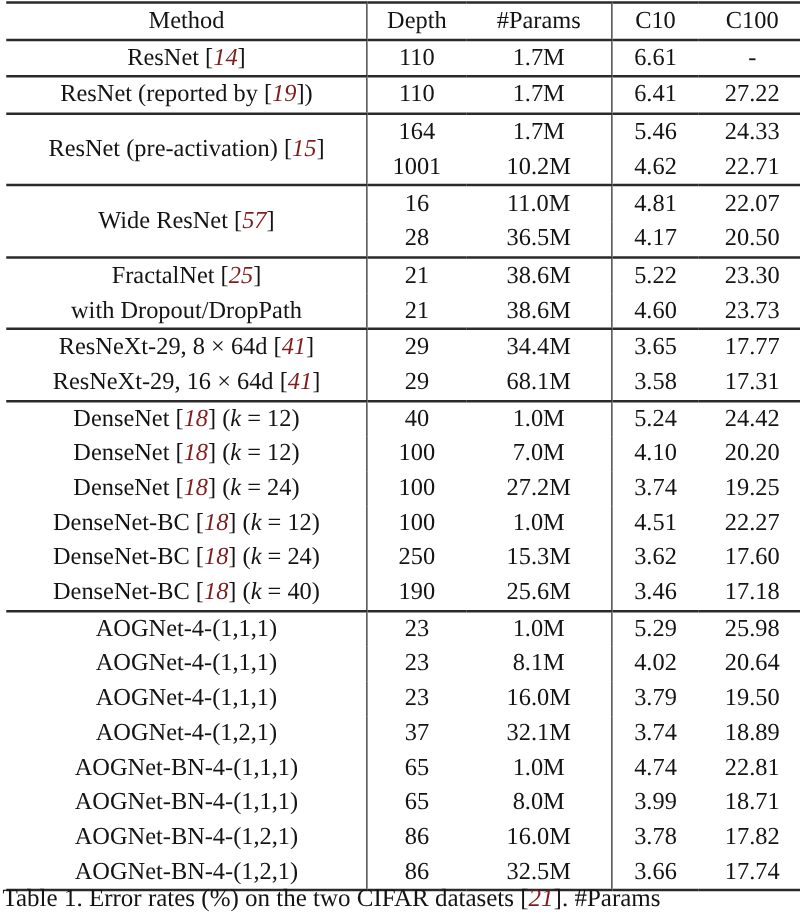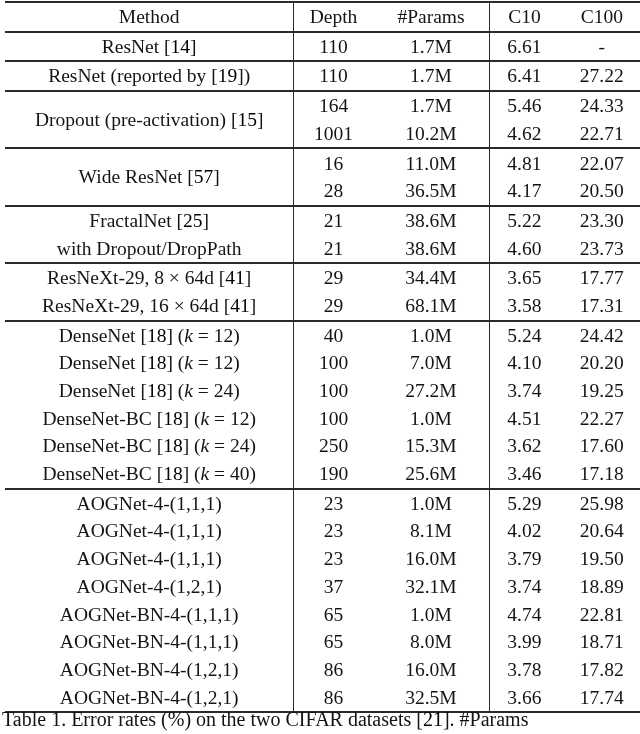--- a/index.html
+++ b/index.html
@@ -17,21 +17,21 @@
     white-space: nowrap; vertical-align: middle;
   }
   .tbl tr.top td, .tbl tr.top th { border-top: 2px solid #2a2a2a; margin-top: 27px; }
   .tbl tr.hdr th { border-top: 2px solid #2a2a2a; border-bottom: 2px solid #2a2a2a; }
   .tbl tr.last td { border-bottom: 2px solid #2a2a2a; }
   .c-method { width: 287px; border-right: 1.5px solid #2a2a2a; }
   .c-depth { width: 78px; }
   .c-params { width: 116px; border-right: 1.5px solid #2a2a2a; }
   .c-c10 { width: 68px; }
   .c-c100 { width: 86px; }
-  .cite { color: #000000; }
+  .cite { color: #7f1d1d; font-style: italic; }
   .math { font-style: italic; }
   .caption {
     position: absolute; left: 2px; top: 708px; font-size: 20px; white-space: nowrap;
   }
 </style>
 </head>
 <body>
 
 <table class="tbl">
   <thead>
@@ -52,21 +52,21 @@
         <td class="c-c100">-</td>
       </tr>
       <tr class="top">
         <td class="c-method" rowspan="1"><span>ResNet (reported by [</span><span class="cite">19</span><span>])</span></td>
         <td class="c-depth">110</td>
         <td class="c-params">1.7M</td>
         <td class="c-c10">6.41</td>
         <td class="c-c100">27.22</td>
       </tr>
       <tr class="top">
-        <td class="c-method" rowspan="2"><span>Dropout (pre-activation) [</span><span class="cite">15</span><span>]</span></td>
+        <td class="c-method" rowspan="2"><span>ResNet (pre-activation) [</span><span class="cite">15</span><span>]</span></td>
         <td class="c-depth">164</td>
         <td class="c-params">1.7M</td>
         <td class="c-c10">5.46</td>
         <td class="c-c100">24.33</td>
       </tr>
       <tr>
         <td class="c-depth">1001</td>
         <td class="c-params">10.2M</td>
         <td class="c-c10">4.62</td>
         <td class="c-c100">22.71</td>

